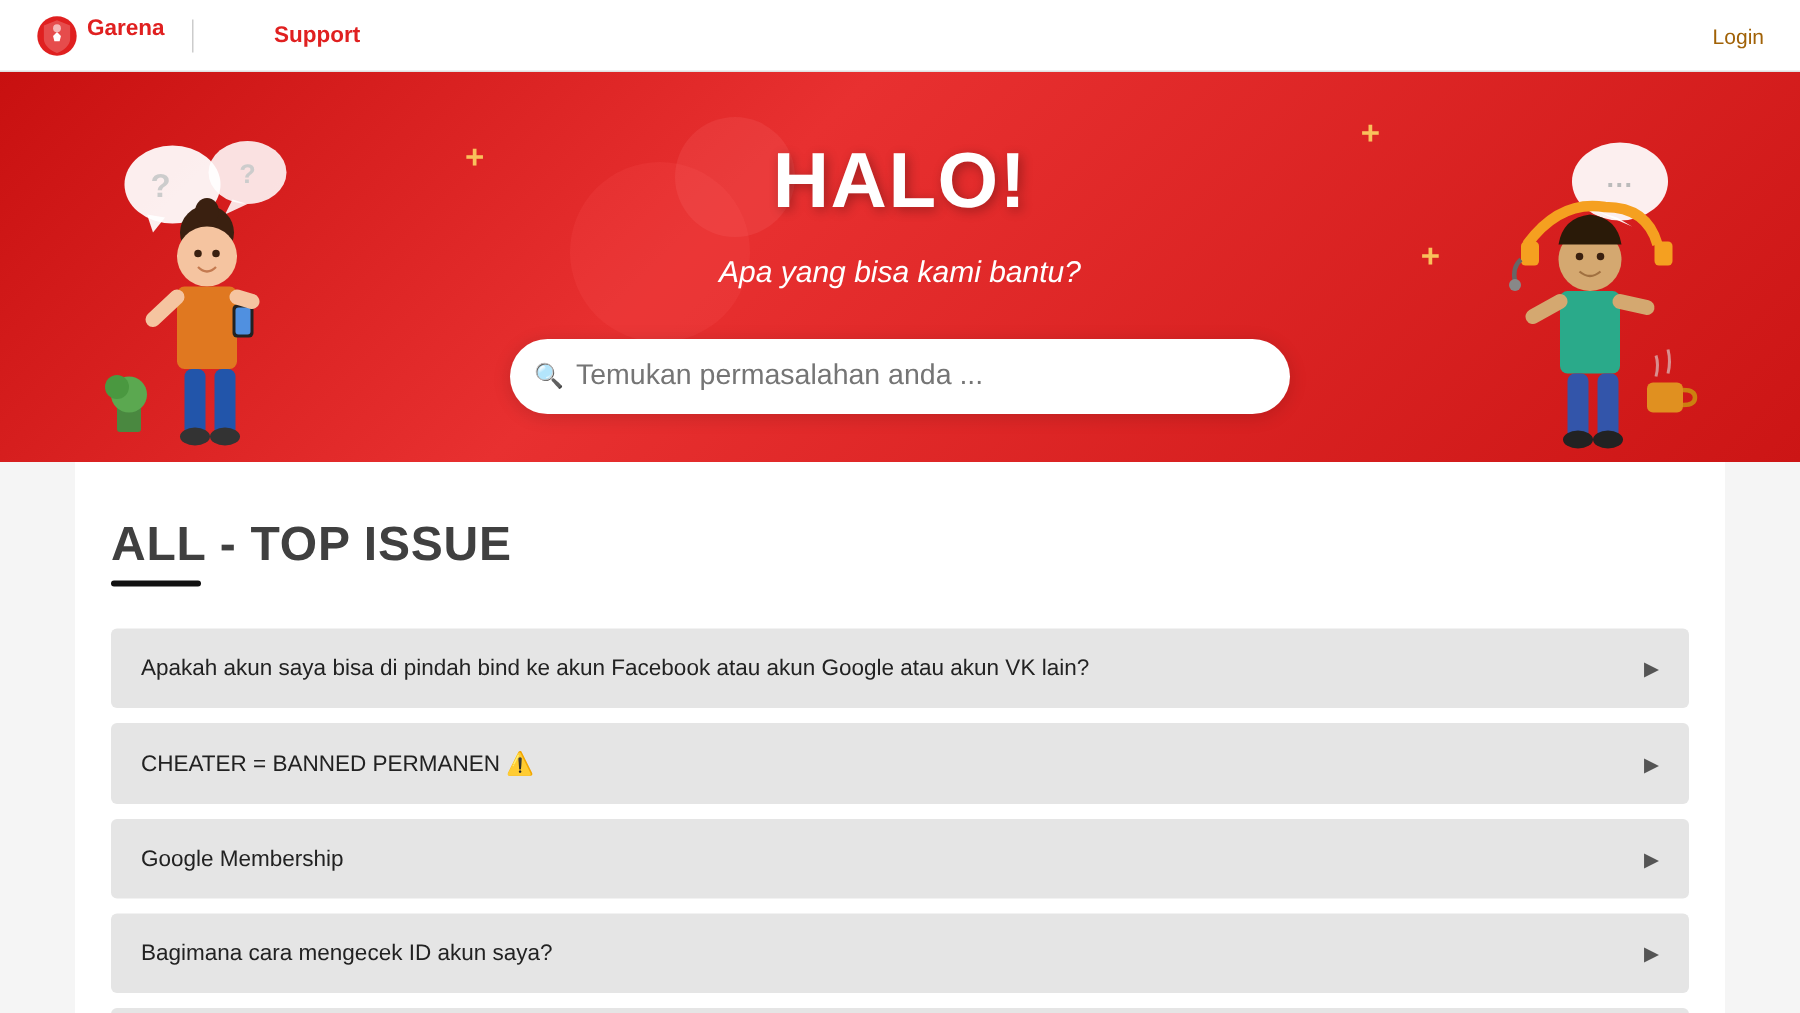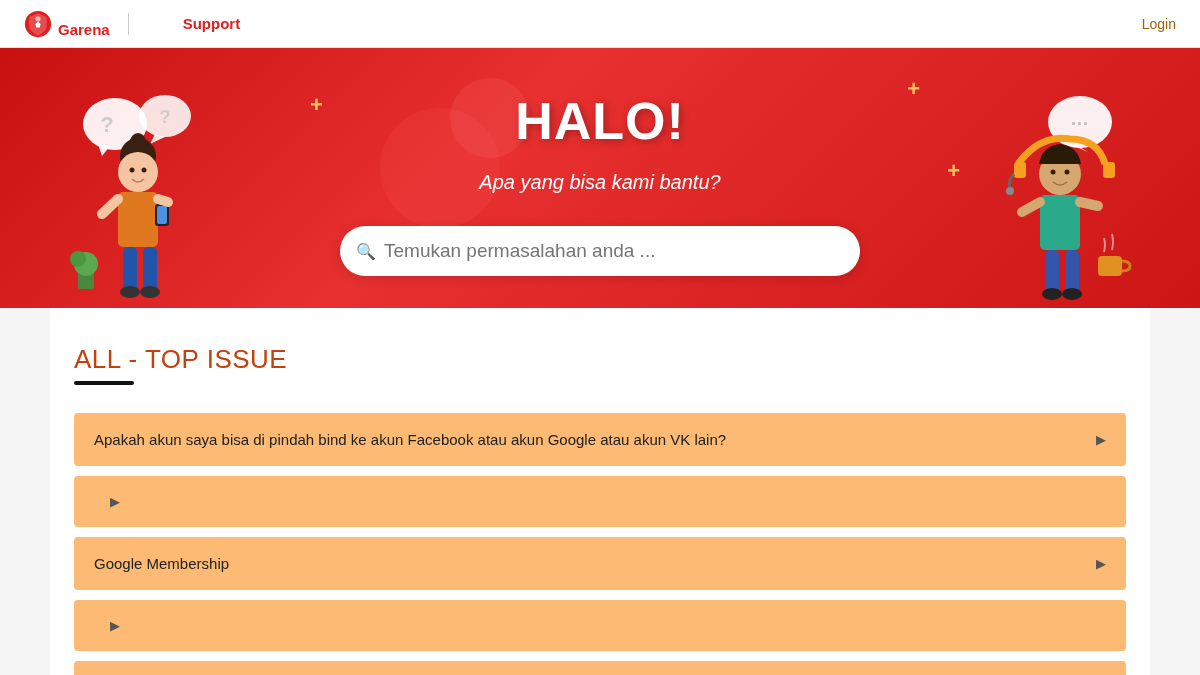--- a/index.html
+++ b/index.html
@@ -15,21 +15,21 @@
       padding: 0 24px;
       border-bottom: 1px solid #e0e0e0;
     }
     .navbar-left {
       display: flex;
       align-items: center;
       gap: 10px;
     }
     .garena-logo {
       display: flex;
-      align-items: flex-end;
+      align-items: flex-start;
       gap: 6px;
     }
     .garena-icon {
       width: 28px;
       height: 28px;
     }
     .garena-text {
       font-size: 15px;
       font-weight: bold;
       color: #e02020;
@@ -135,42 +135,42 @@
     }
 
     
     .main-content {
       background: #fff;
       max-width: 1100px;
       margin: 0 auto;
       padding: 36px 24px 40px;
     }
     .section-title {
-      font-size: 26px;
-      font-weight: 400;
-      color: #c2410c;
+      font-size: 32px;
+      font-weight: 700;
+      color: #404040;
       margin-bottom: 6px;
       letter-spacing: 0.5px;
     }
     .section-underline {
       width: 60px;
       height: 4px;
       background: #111;
       border-radius: 2px;
       margin-bottom: 28px;
     }
 
     
     .faq-list {
       display: flex;
       flex-direction: column;
       gap: 10px;
     }
     .faq-item {
-      background: #fdba74;
+      background: #e5e5e5;
       border-radius: 4px;
       display: flex;
       align-items: center;
       justify-content: space-between;
       padding: 18px 20px;
       cursor: pointer;
       transition: background 0.15s;
     }
     .faq-item-text {
       font-size: 15px;
@@ -324,24 +324,26 @@
   <h2 class="section-title">ALL - TOP ISSUE</h2>
   <div class="section-underline"></div>
 
   <div class="faq-list" id="faq-list">
 
   <div class="faq-item">
         <span class="faq-item-text">Apakah akun saya bisa di pindah bind ke akun Facebook atau akun Google atau akun VK lain?</span>
         <span class="faq-arrow">▶</span>
       </div>
       <div class="faq-item">
+        <span class="faq-item-text">CHEATER = BANNED PERMANEN ⚠️</span>
         <span class="faq-arrow">▶</span>
       </div>
       <div class="faq-item">
         <span class="faq-item-text">Google Membership</span>
         <span class="faq-arrow">▶</span>
       </div>
       <div class="faq-item">
+        <span class="faq-item-text">Bagimana cara mengecek ID akun saya?</span>
         <span class="faq-arrow">▶</span>
       </div>
       <div class="faq-item"></div>
     </div>
 </div>
 
 </body></html>

